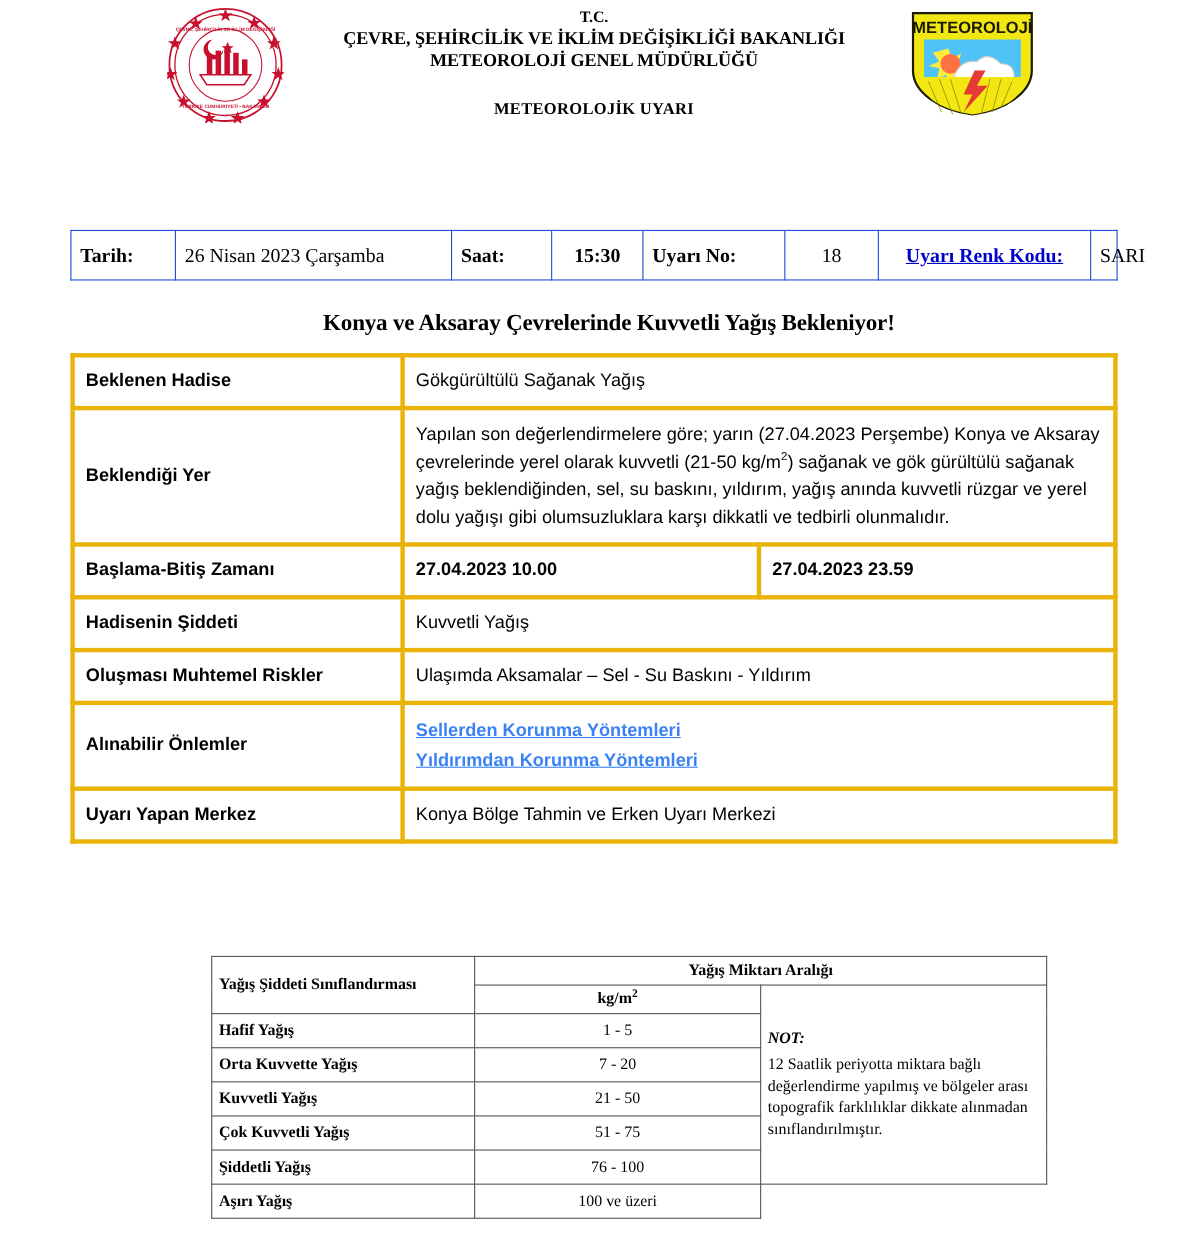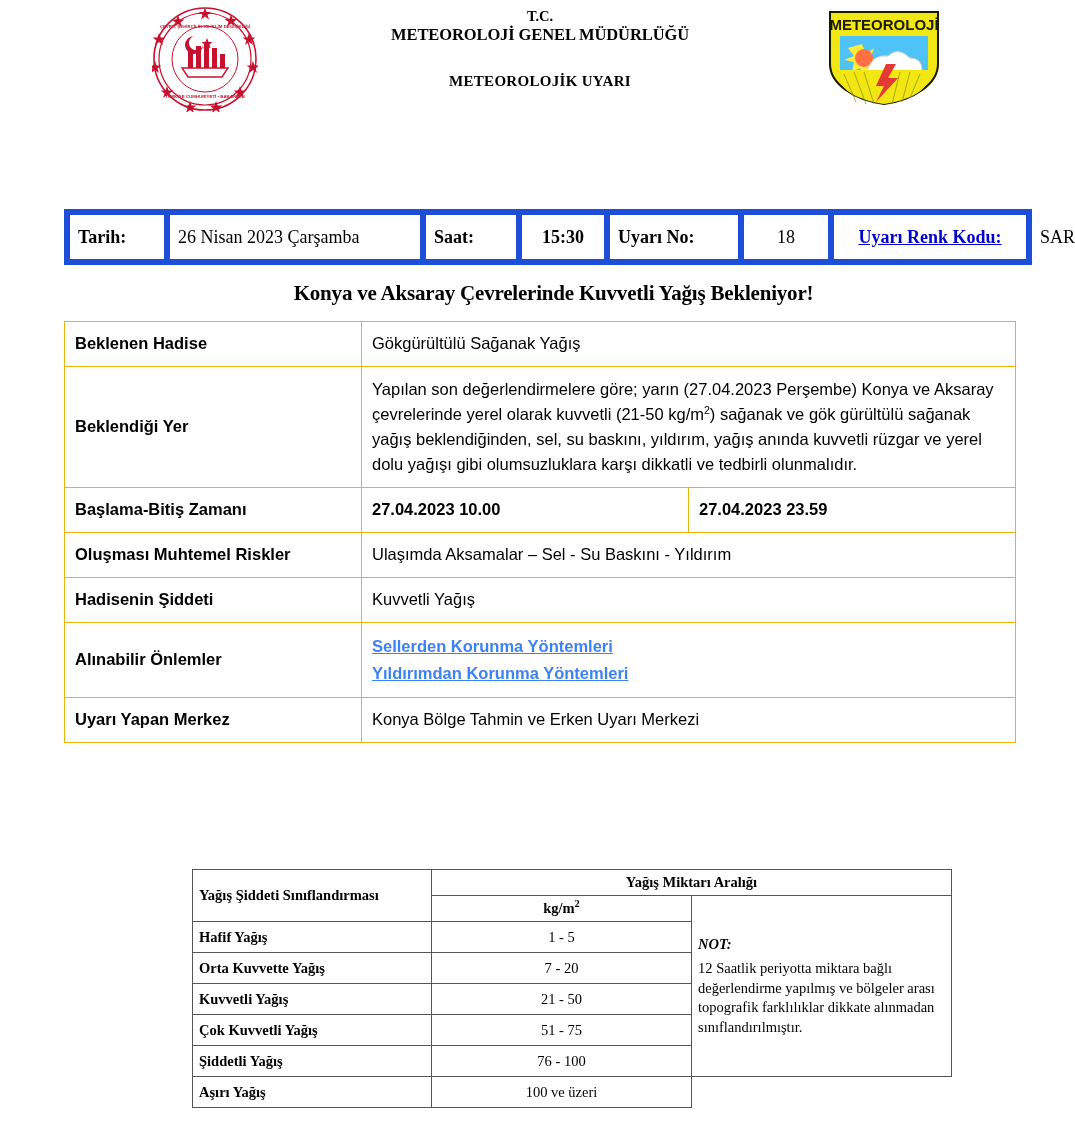--- a/index.html
+++ b/index.html
@@ -66,21 +66,21 @@
     left: 64px;
     top: 209px;
     width: 952px;
   }
   table.info-table {
     border-collapse: collapse;
     width: 952px;
     table-layout: fixed;
   }
   table.info-table td {
-    border: 6px solid #1d4ed8;
+    border: 1px solid #1d4ed8;
     height: 44px;
     font-size: 18px;
     font-family: "Liberation Serif", "DejaVu Serif", serif;
     vertical-align: middle;
     padding: 0 8px;
   }
   td.lbl-bold { font-weight: bold; }
   td.ctr { text-align: center; }
   .link-blue {
     color: #0000CC;
@@ -108,21 +108,21 @@
     left: 64px;
     top: 321px;
     width: 952px;
   }
   table.main-table {
     border-collapse: collapse;
     width: 952px;
     table-layout: fixed;
   }
   table.main-table td {
-    border: 1px solid #eab308;
+    border: 4px solid #eab308;
     font-family: "Liberation Sans", "DejaVu Sans", sans-serif;
     font-size: 16.5px;
     vertical-align: middle;
     padding: 10px 10px;
     line-height: 1.45;
   }
   td.mt-label {
     font-weight: bold;
     width: 276px;
     font-size: 16.5px;
@@ -242,20 +242,21 @@
       <rect x="68" y="48" width="5" height="14" fill="#C8102E"></rect>
       <path d="M42 30 a9 9 0 1 0 9 9 a7.2 7.2 0 1 1 -9 -9 Z" fill="#C8102E"></path>
       <polygon points="55,32 56.6,36 60.6,36 57.4,38.4 58.6,42.4 55,40 51.4,42.4 52.6,38.4 49.4,36 53.4,36" fill="#C8102E"></polygon>
       <text x="53" y="22" font-family="Liberation Sans, sans-serif" font-size="4.4" fill="#C8102E" text-anchor="middle" font-weight="bold">ÇEVRE, ŞEHİRCİLİK VE İKLİM DEĞİŞİKLİĞİ</text>
       <text x="53" y="92" font-family="Liberation Sans, sans-serif" font-size="4.4" fill="#C8102E" text-anchor="middle" font-weight="bold">TÜRKİYE CUMHURİYETİ • BAKANLIĞI</text>
     </svg>
   </div>
 
   <div class="header-text">
     <div class="hdr-line hdr-tc">T.C.</div>
+    <div class="hdr-line hdr-min">ÇEVRE, ŞEHİRCİLİK VE İKLİM DEĞİŞİKLİĞİ BAKANLIĞI</div>
     <div class="hdr-line hdr-gen">METEOROLOJİ GENEL MÜDÜRLÜĞÜ</div>
     <div class="hdr-uyari">METEOROLOJİK UYARI</div>
   </div>
 
   <div class="logo-right">
     <svg viewBox="0 0 124 98" width="124" height="98" aria-hidden="true">
       <path d="M8 4 H116 V56 C116 76 92 92 62 96 C32 92 8 76 8 56 Z" fill="#F2E712" stroke="#1a1a00" stroke-width="2"></path>
       <rect x="12" y="7" width="100" height="18" fill="#F2E712"></rect>
       <text x="62" y="22" font-family="Liberation Sans, sans-serif" font-size="15" font-weight="bold" fill="#1a1a00" text-anchor="middle">METEOROLOJİ</text>
       <path d="M18 28 H106 V62 H18 Z" fill="#4FC3F7"></path>
@@ -311,26 +312,26 @@
         <td class="mt-value" colspan="2">
           <p class="para"><span>Yapılan son değerlendirmelere göre; yarın (27.04.2023 Perşembe) Konya ve Aksaray çevrelerinde yerel olarak kuvvetli (21-50 kg/m</span><sup>2</sup><span>) sağanak ve gök gürültülü sağanak yağış beklendiğinden, sel, su baskını, yıldırım, yağış anında kuvvetli rüzgar ve yerel dolu yağışı gibi olumsuzluklara karşı dikkatli ve tedbirli olunmalıdır.</span></p>
         </td>
       </tr>
       <tr>
         <td class="mt-label">Başlama-Bitiş Zamanı</td>
         <td class="mt-value bold" style="width:342px;">27.04.2023  10.00</td>
         <td class="mt-value bold">27.04.2023  23.59</td>
       </tr>
       <tr>
+        <td class="mt-label">Hadisenin Şiddeti</td>
+        <td class="mt-value" colspan="2">Kuvvetli Yağış</td>
+      </tr>
+      <tr>
         <td class="mt-label">Oluşması Muhtemel Riskler</td>
         <td class="mt-value" colspan="2">Ulaşımda Aksamalar – Sel - Su Baskını - Yıldırım</td>
-      </tr>
-      <tr>
-        <td class="mt-label">Hadisenin Şiddeti</td>
-        <td class="mt-value" colspan="2">Kuvvetli Yağış</td>
       </tr>
       <tr>
         <td class="mt-label">Alınabilir Önlemler</td>
         <td class="mt-value" colspan="2">
           <span class="prec-link">Sellerden Korunma Yöntemleri</span>
           <span class="prec-link">Yıldırımdan Korunma Yöntemleri</span>
         </td>
       </tr>
       <tr>
         <td class="mt-label">Uyarı Yapan Merkez</td>

